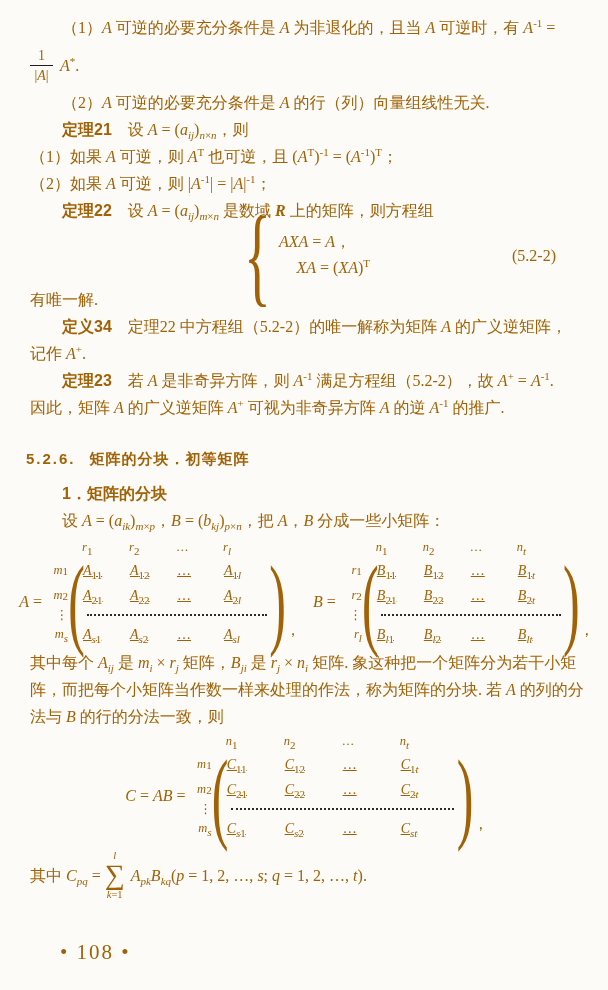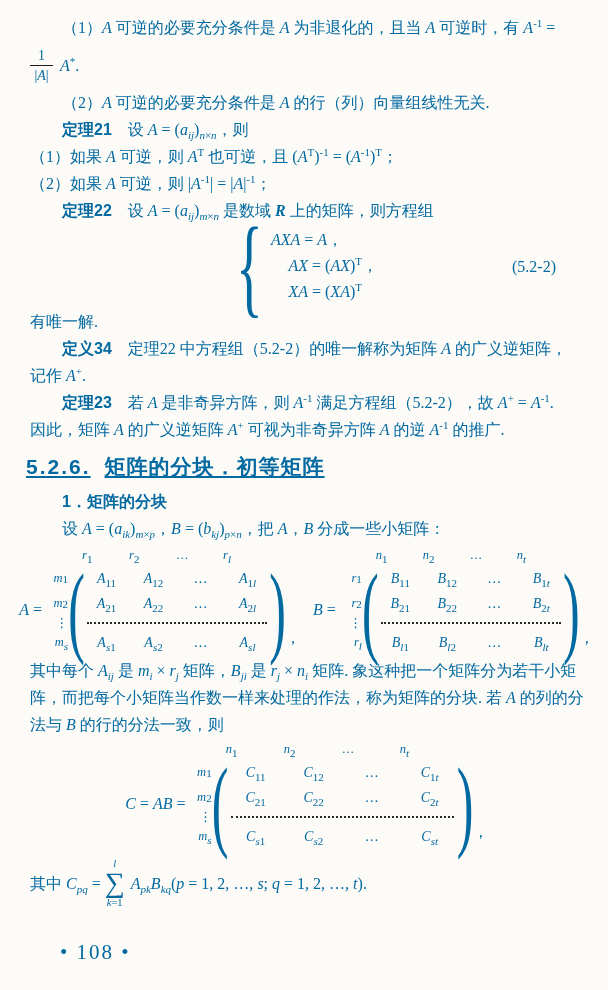--- a/index.html
+++ b/index.html
@@ -1,21 +1,21 @@
 <!DOCTYPE html>
 <html><head>
 <meta charset="utf-8">
 <style>
   html,body { margin:0; padding:0; background:#e8e6e0; }
   .page {
     position:relative;
     width:608px; height:990px;
     margin:0 auto;
     background:#fcfbf7;
-    color:#0369a1;
+    color:#a16207;
     font-family:"Liberation Serif","DejaVu Serif",serif;
     font-size:16px;
     line-height:27px;
     box-sizing:border-box;
     padding:14px 24px 0 30px;
     overflow:hidden;
   }
   p { margin:0; }
   .indent { text-indent:2em; }
   .lbl {
@@ -42,23 +42,22 @@
     margin-right:8px; font-weight:300;
   }
   .eq-rows { display:flex; flex-direction:column; }
   .eq-row { height:26px; line-height:26px; }
   .eq-row.ind { padding-left:1.1em; }
   .eq-tag { position:absolute; right:28px; top:50%; transform:translateY(-50%); }
 
   
   .sec-head {
     font-family:"Liberation Sans","DejaVu Sans",sans-serif;
-    font-size:21px; font-weight:bold; margin:10px 0 8px -4px;
+    font-size:15px; font-weight:bold; margin:24px 0 8px -4px;
     letter-spacing:1px;
-    text-decoration:underline;
   }
   .sec-num { margin-right:14px; letter-spacing:2px; }
   .sub-head { font-family:"Liberation Sans","DejaVu Sans",sans-serif; font-weight:bold; }
 
   
   .matrices-row { display:flex; justify-content:center; align-items:flex-start; margin:4px 0 2px; }
   .matrix { display:flex; align-items:center; }
   .m-lhs { margin-top:18px; white-space:nowrap; padding-right:4px; }
   .m-col { display:flex; flex-direction:column; }
   .m-chs { display:flex; margin-left:36px; height:20px; }
@@ -67,21 +66,21 @@
   .m-rls { display:flex; flex-direction:column; width:24px; }
   .m-rl { height:25px; display:flex; align-items:center; justify-content:flex-end; font-size:12.5px; padding-right:2px; }
   .m-rl.h-dots { height:14px; }
   .m-paren {
     width:13px; display:flex; align-items:center; justify-content:center;
     font-size:50px; font-weight:300;
     transform:scaleY(2.05); transform-origin:center;
   }
   .m-grid { display:flex; flex-direction:column; }
   .m-row { display:flex; height:25px; }
-  .m-cell { width:var(--cw); text-align:center; font-size:14px; line-height:25px; white-space:nowrap; }
+  .m-cell { width:var(--cw); font-size:14px; line-height:25px; white-space:nowrap;text-decoration:underline; }
   .m-dots { height:14px; display:flex; align-items:center; }
   .m-dots::after { content:""; display:block; width:96%; margin:0 2%; border-top:2.2px dotted #2a2a28; }
   .m-after { margin-top:74px; padding-left:1px; }
   .mtx-small { --cw:47px; }
   .mtx-big { --cw:58px; }
   .mtx-c-row { display:flex; justify-content:center; margin:2px 0; }
 
   
   .sum-line { display:flex; align-items:center; margin-top:8px; height:52px; }
   .sum { display:inline-flex; flex-direction:column; align-items:center; margin:0 6px 0 4px; }
@@ -111,21 +110,20 @@
   <p>（1）如果 <i>A</i> 可逆，则 <i>A</i><sup>T</sup> 也可逆，且 (<i>A</i><sup>T</sup>)<sup>-1</sup> = (<i>A</i><sup>-1</sup>)<sup>T</sup>；</p>
   <p>（2）如果 <i>A</i> 可逆，则 |<i>A</i><sup>-1</sup>| = |<i>A</i>|<sup>-1</sup>；</p>
 
   <p class="indent"><b class="lbl">定理22</b><span>　设 <i>A</i> = (<i>a<sub>ij</sub></i>)<sub><i>m</i>×<i>n</i></sub> 是数域 <b><i>R</i></b> 上的矩阵，则方程组</span></p>
 
   <div class="eq-wrap">
     <div class="eq-inner">
       <span class="brace">{</span>
       <div class="eq-rows">
         <div class="eq-row"><i>AXA</i> = <i>A</i>，</div>
-        <div class="eq-row ind"><i>AX</i> = (<i>AX</i>)<sup>T</sup>，</div>
         <div class="eq-row ind"><i>XA</i> = (<i>XA</i>)<sup>T</sup></div>
       </div>
     </div>
     <span class="eq-tag">(5.2-2)</span>
   </div>
 
   <p>有唯一解.</p>
 
   <p class="indent"><b class="lbl">定义34</b><span>　定理22 中方程组（5.2-2）的唯一解称为矩阵 <i>A</i> 的广义逆矩阵，</span></p>
   <p>记作 <i>A</i><sup>+</sup>.</p>

